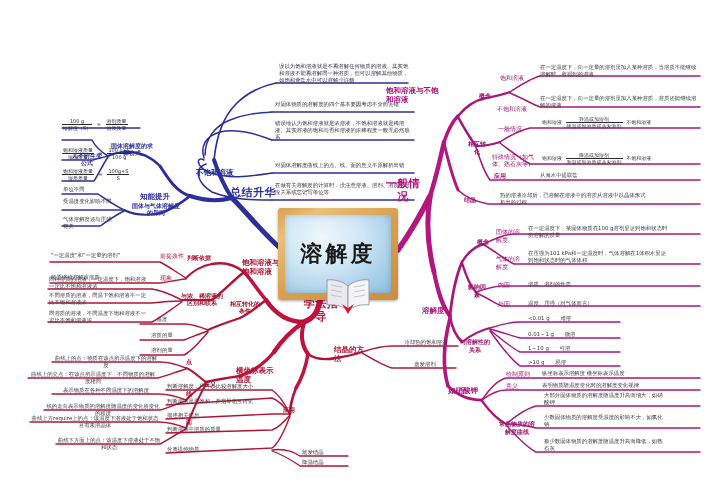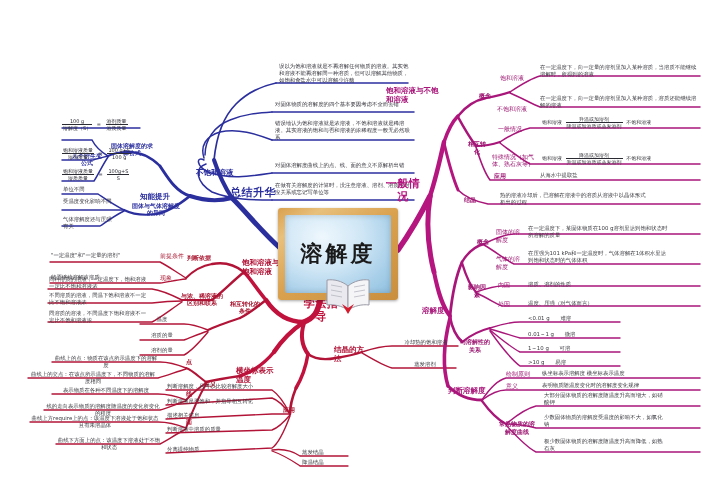--- a/index.html
+++ b/index.html
@@ -376,21 +376,21 @@
   </div>
   <div class="node leaf c-mag" style="left:528px;top:345px;width:80px;">
     <span>1～10 g</span>
     <span style="padding-left:9px;">可溶</span>
   </div>
   <div class="node leaf c-mag" style="left:528px;top:359px;width:80px;">
     <span>&gt;10 g</span>
     <span style="padding-left:9px;">易溶</span>
   </div>
 
-  <div class="node lvl2 b-mag" style="left:448px;top:386px;width:44px;">判断溶解度</div>
+  <div class="node lvl2 b-mag" style="left:448px;top:386px;width:44px;">如硝酸钾</div>
   <div class="node lvl3 t-mag" style="left:506px;top:370px;width:30px;">绘制原则</div>
   <div class="node leaf c-mag" style="left:542px;top:370px;width:130px;">纵坐标表示溶解度 横坐标表示温度</div>
   <div class="node lvl3 t-mag" style="left:506px;top:382px;width:22px;">意义</div>
   <div class="node leaf c-mag" style="left:542px;top:382px;width:146px;">表明物质随温度变化时的溶解度变化规律</div>
 
   <div class="node lvl3 t-mag" style="left:498px;top:420px;width:38px;text-align:center;font-weight:bold;line-height:1.25;">常见物质的溶解度曲线</div>
   <div class="node leaf c-mag" style="left:544px;top:392px;width:120px;">大部分固体物质的溶解度随温度升高而增大，如硝酸钾</div>
   <div class="node leaf c-mag" style="left:544px;top:414px;width:120px;">少数固体物质的溶解度受温度的影响不大，如氯化钠</div>
   <div class="node leaf c-mag" style="left:544px;top:438px;width:120px;">极少数固体物质的溶解度随温度升高而降低，如熟石灰</div>
 

